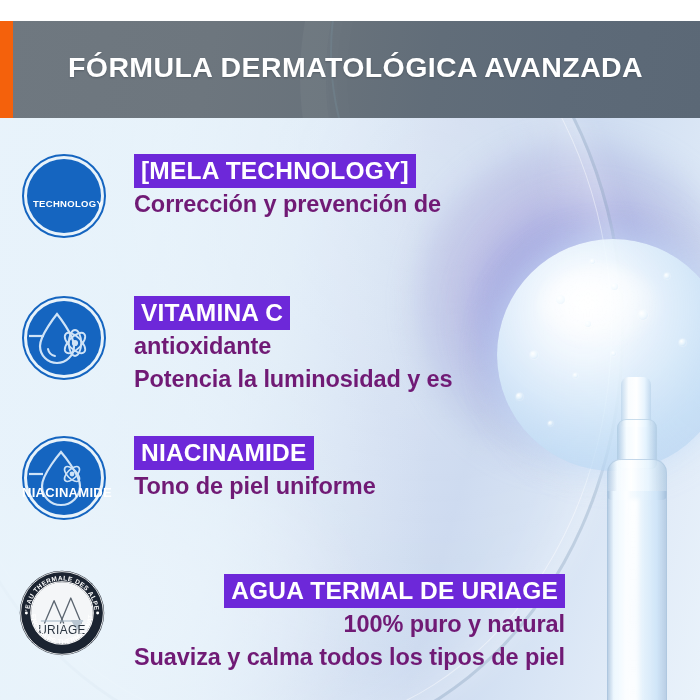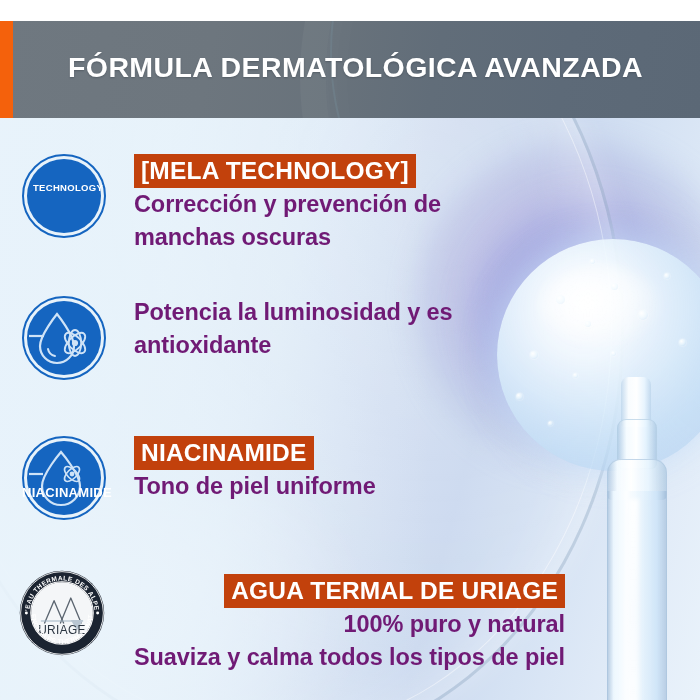--- a/index.html
+++ b/index.html
@@ -272,21 +272,21 @@
     width: 88px;
     display: flex;
     justify-content: center;
   }
   .row-text {
     position: absolute;
     left: 134px;
   }
   .heading {
     display: inline-block;
-    background: #c2410c;
+    background: #6d28d9;
     color: #ffffff;
     font-size: 24.5px;
     font-weight: bold;
     letter-spacing: 0.2px;
     line-height: 1.02;
     padding: 4px 7px 5px 7px;
     white-space: nowrap;
   }
   .body-line {
     color: #701a75;
@@ -377,49 +377,49 @@
   </div>
   <div class="accent-bar"></div>
   <div class="header-title">FÓRMULA DERMATOLÓGICA AVANZADA</div>
 
   <div class="content">
 
     <div class="row-icon" style="left:20px; top:36px;">
       <div class="badge">
         <div class="badge-ring"></div>
         <div class="badge-fill"></div>
-        <div class="badge-label" style="top:28px; font-size:9.5px;padding-left:8px;">TECHNOLOGY</div>
+        <div class="badge-label" style="top:44px; font-size:9.5px;padding-left:8px;">TECHNOLOGY</div>
       </div>
     </div>
     <div class="row-text" style="top:36px;">
       <div class="heading">[MELA TECHNOLOGY]</div>
       <div class="body-line">Corrección y prevención de</div>
-      <div class="body-line">manchas oscuras</div>
     </div>
 
     <div class="row-icon" style="left:20px; top:178px;">
       <div class="badge">
         <div class="badge-ring"></div>
         <div class="badge-fill"></div>
         <svg viewBox="0 0 74 74">
           <path d="M30 13 C30 13 13 34 13 45 A17 17 0 0 0 47 45 C47 34 30 13 30 13 Z" fill="none" stroke="#cfe3f7" stroke-width="2.2"></path>
           <path d="M21 48 A9 9 0 0 0 28 55" fill="none" stroke="#cfe3f7" stroke-width="2" stroke-linecap="round"></path>
           <line x1="2" y1="35" x2="17" y2="35" stroke="#cfe3f7" stroke-width="2.2"></line>
           <g stroke="#cfe3f7" stroke-width="1.9" fill="none">
             <ellipse cx="48" cy="42" rx="13" ry="6.2" transform="rotate(45 48 42)"></ellipse>
             <ellipse cx="48" cy="42" rx="13" ry="6.2" transform="rotate(-45 48 42)"></ellipse>
             <ellipse cx="48" cy="42" rx="13" ry="6.2" transform="rotate(90 48 42)"></ellipse>
           </g>
           <circle cx="48" cy="42" r="3.1" fill="#cfe3f7"></circle>
         </svg>
       </div>
     </div>
     <div class="row-text" style="top:178px;">
+      <div class="heading">VITAMINA C</div>
+      <div class="body-line">antioxidante</div>
       <div class="body-line">Potencia la luminosidad y es</div>
-      <div class="body-line">antioxidante</div>
     </div>
 
     <div class="row-icon" style="left:20px; top:318px;">
       <div class="badge">
         <div class="badge-ring"></div>
         <div class="badge-fill"></div>
         <svg viewBox="0 0 74 74">
           <path d="M34 11 C34 11 15 33 15 45 A19 19 0 0 0 53 45 C53 33 34 11 34 11 Z" fill="none" stroke="#cfe3f7" stroke-width="2.2"></path>
           <line x1="2" y1="33" x2="16" y2="33" stroke="#cfe3f7" stroke-width="2.2"></line>
           <g stroke="#cfe3f7" stroke-width="1.7" fill="none">

